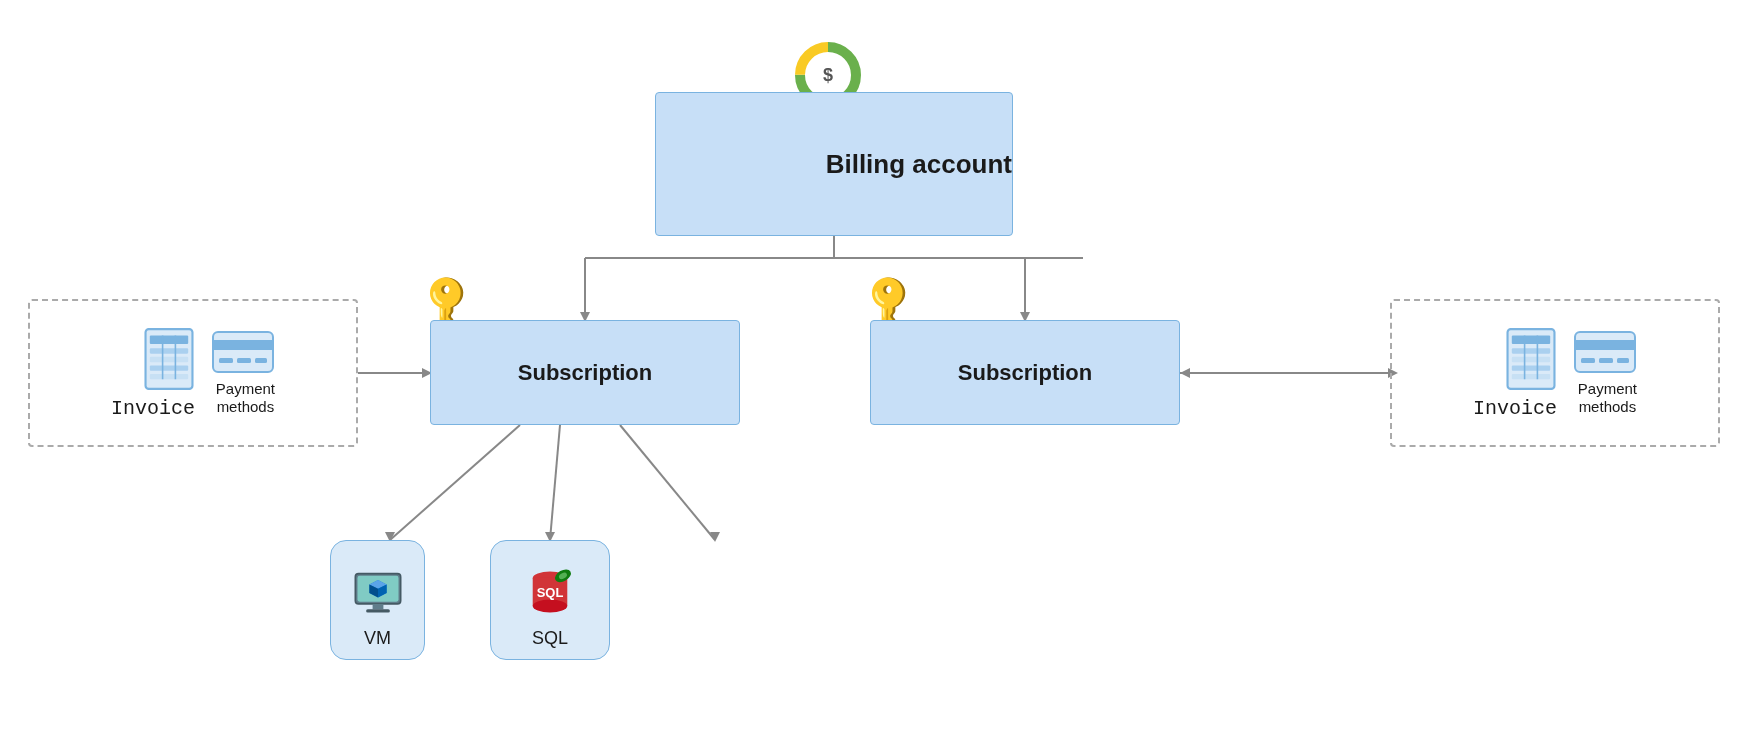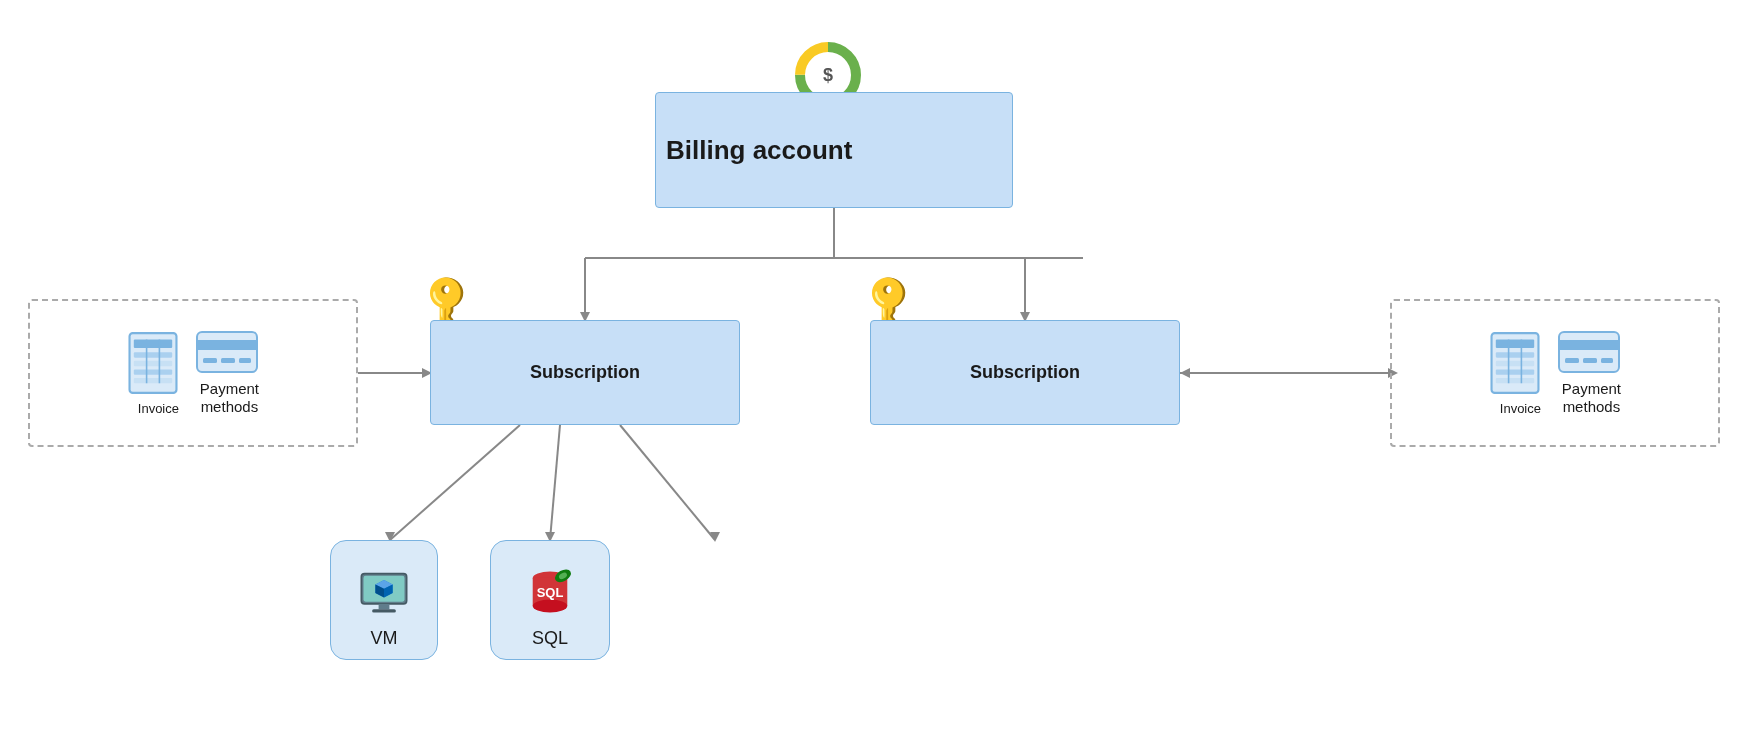--- a/index.html
+++ b/index.html
@@ -25,27 +25,27 @@
       height: 100%;
       pointer-events: none;
     }
 
     
     .billing-account {
       position: absolute;
       top: 92px;
       left: 655px;
       width: 358px;
-      height: 116px;
+      height: 144px;
       background: #c7dff7;
       border: 1.5px solid #7ab3e0;
       border-radius: 4px;
       display: flex;
       align-items: center;
-      justify-content: flex-start;
+      justify-content: flex-end;
     }
     .billing-account-label {
       font-size: 26px;
       font-weight: 600;
       color: #1a1a1a;
       margin-left: 10px;
     }
 
     
     .billing-icon {
@@ -60,21 +60,21 @@
     .subscription-box {
       position: absolute;
       background: #c7dff7;
       border: 1.5px solid #7ab3e0;
       border-radius: 4px;
       display: flex;
       align-items: center;
       justify-content: center;
     }
     .subscription-label {
-      font-size: 18px;
+      font-size: 22px;
       font-weight: 600;
       color: #1a1a1a;
     }
     .sub-left {
       top: 320px;
       left: 430px;
       width: 310px;
       height: 105px;
     }
     .sub-right {
@@ -113,21 +113,21 @@
     }
     .resource-label {
       font-size: 18px;
       color: #1a1a1a;
       font-weight: 500;
       margin-top: 4px;
     }
     .vm-box {
       top: 540px;
       left: 330px;
-      width: 108px;
+      width: 95px;
       height: 120px;
     }
     .sql-box {
       top: 540px;
       left: 490px;
       width: 120px;
       height: 120px;
     }
     .app-box {
       top: 540px;
@@ -161,22 +161,23 @@
       height: 148px;
     }
 
     .invoice-icon-wrap {
       display: flex;
       flex-direction: column;
       align-items: flex-end;
       gap: 6px;
     }
     .invoice-label {
-      font-size: 13px;
-      color: #1a1a1a;
+      font-size: 20px;
+      color: #1a1a1a;
+      font-family: Liberation Mono, monospace;
     }
     .payment-label {
       font-size: 15px;
       color: #1a1a1a;
       text-align: center;
       line-height: 1.2;
     }
 
     
     .icon-wrap {

